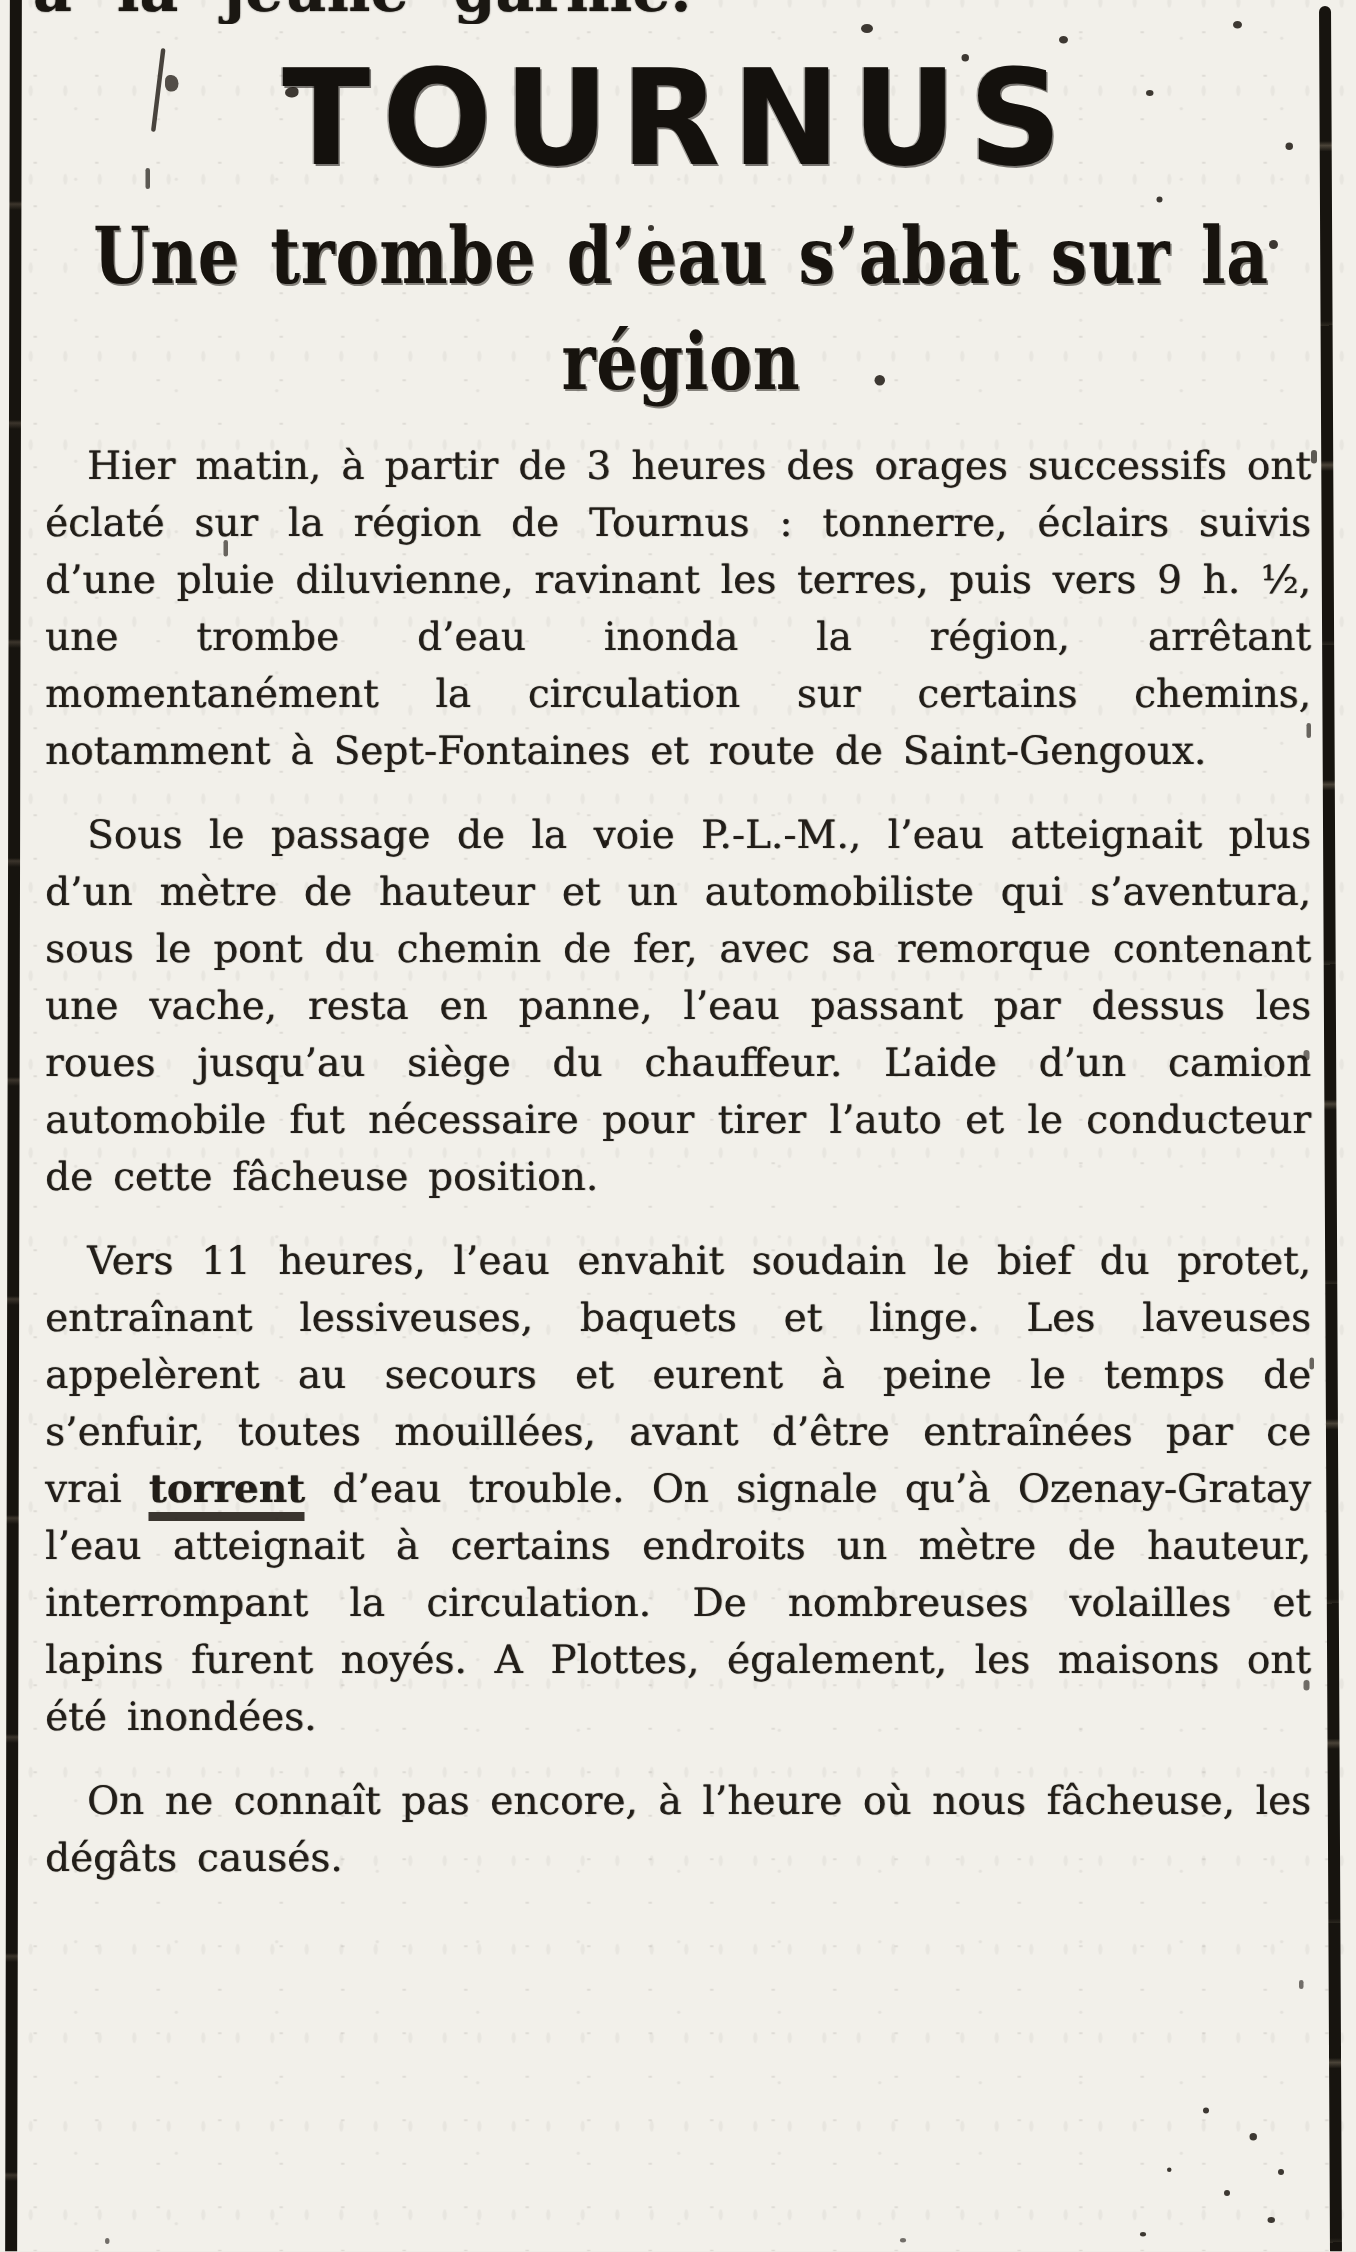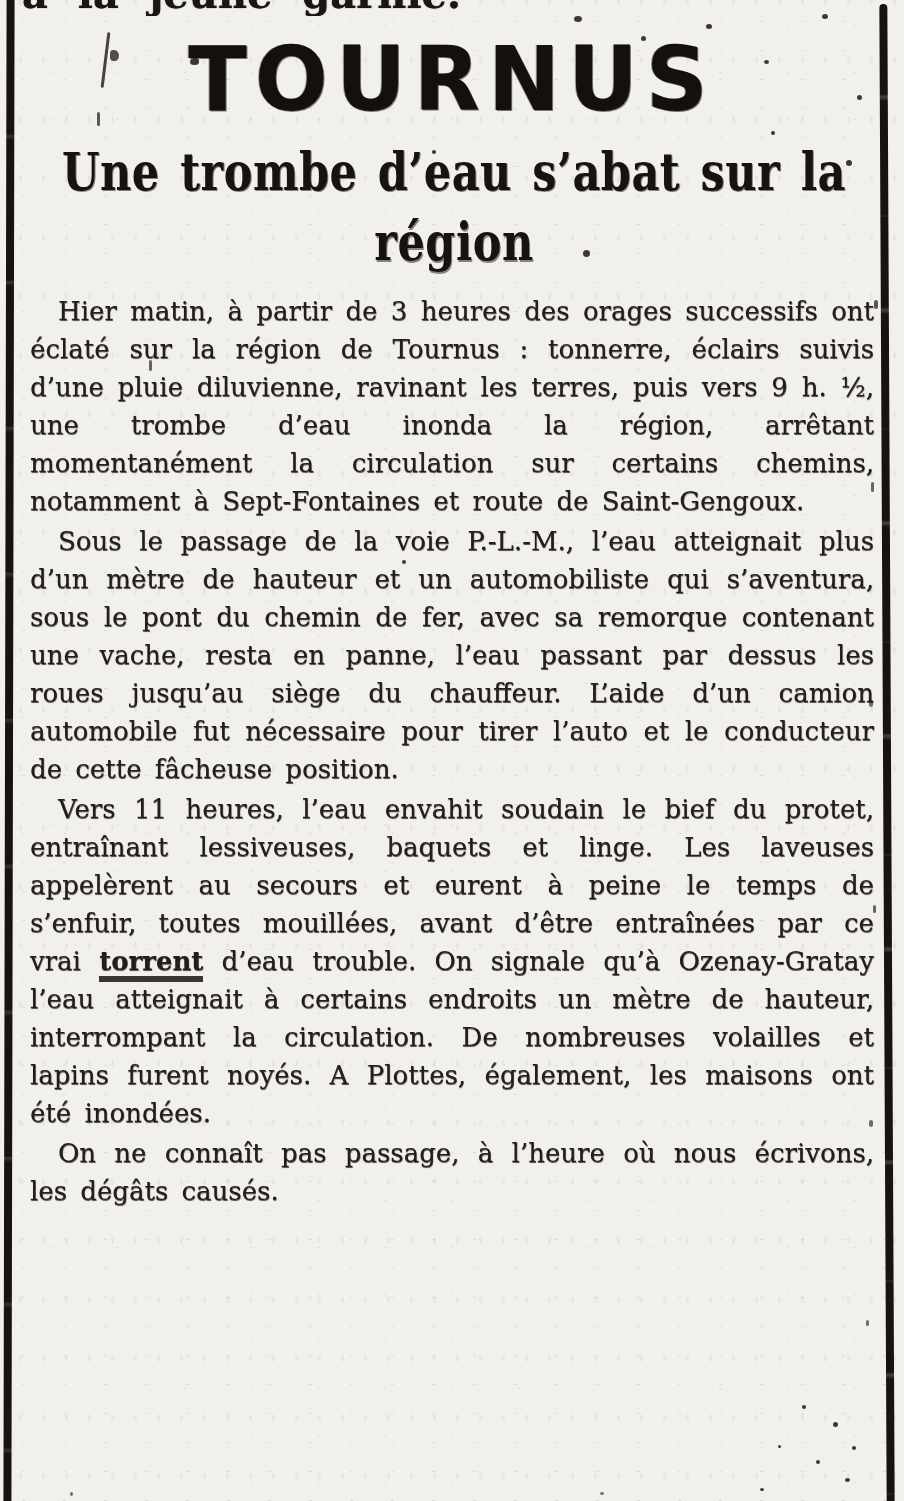--- a/index.html
+++ b/index.html
@@ -84,21 +84,21 @@
   .article {
     margin: 40px 30px 0 30px;
     font-size: 26px; line-height: 38px;
     text-align: justify;
     word-spacing: 5px;
     color: #221e19;
     text-shadow: 0.4px 0.6px 0.7px rgba(30,25,18,0.75);
     hyphens: auto; -webkit-hyphens: auto;
   }
   .article p { margin: 0; text-indent: 28px; }
-  .article p + p { margin-top: 2px; }
+  .article p + p { margin-top: 18px; }
   .underlined { border-bottom: 6px solid rgba(26,20,14,0.85); font-weight: bold; }
   
   .decor { position: absolute; inset: 0; pointer-events: none; }
   .speck {
     position: absolute;
     background: #1d1812;
     border-radius: 50%;
     opacity: 0.85;
   }
   .bar { border-radius: 2px; }
@@ -116,21 +116,21 @@
   </div>
 
   <h1 class="title">TOURNUS</h1>
 
   <h2 class="subtitle">Une trombe d’eau s’abat sur la région</h2>
 
   <div class="article">
     <p>Hier matin, à partir de 3 heures des orages successifs ont éclaté sur la région de Tournus : tonnerre, éclairs suivis d’une pluie diluvienne, ravinant les terres, puis vers 9 h. ½, une trombe d’eau inonda la région, arrêtant momentanément la circulation sur certains chemins, notamment à Sept-Fontaines et route de Saint-Gengoux.</p>
     <p>Sous le passage de la voie P.-L.-M., l’eau atteignait plus d’un mètre de hauteur et un automobiliste qui s’aventura, sous le pont du chemin de fer, avec sa remorque contenant une vache, resta en panne, l’eau passant par dessus les roues jusqu’au siège du chauffeur. L’aide d’un camion automobile fut nécessaire pour tirer l’auto et le conducteur de cette fâcheuse position.</p>
     <p><span>Vers 11 heures, l’eau envahit soudain le bief du protet, entraînant lessiveuses, baquets et linge. Les laveuses appelèrent au secours et eurent à peine le temps de s’enfuir, toutes mouillées, avant d’être entraînées par ce vrai </span><span class="underlined">torrent</span><span> d’eau trouble. On signale qu’à Ozenay-Gratay l’eau atteignait à certains endroits un mètre de hauteur, interrompant la circulation. De nombreuses volailles et lapins furent noyés. A Plottes, également, les maisons ont été inondées.</span></p>
-    <p>On ne connaît pas passage, à l’heure où nous écrivons, les dégâts causés.</p>
+    <p>On ne connaît pas encore, à l’heure où nous fâcheuse, les dégâts causés.</p>
   </div>
 
   <div class="decor">
 
     <div class="speck bar" style="left:104px;top:32px;width:3px;height:56px;transform:rotate(7deg);opacity:.8"></div>
     <div class="speck" style="left:110px;top:50px;width:9px;height:11px;border-radius:40% 60% 55% 45%;opacity:.75"></div>
     <div class="speck bar" style="left:97px;top:112px;width:3px;height:14px;opacity:.7"></div>
 
     <div class="speck" style="left:574px;top:16px;width:8px;height:6px"></div>
     <div class="speck" style="left:641px;top:36px;width:5px;height:5px"></div>

